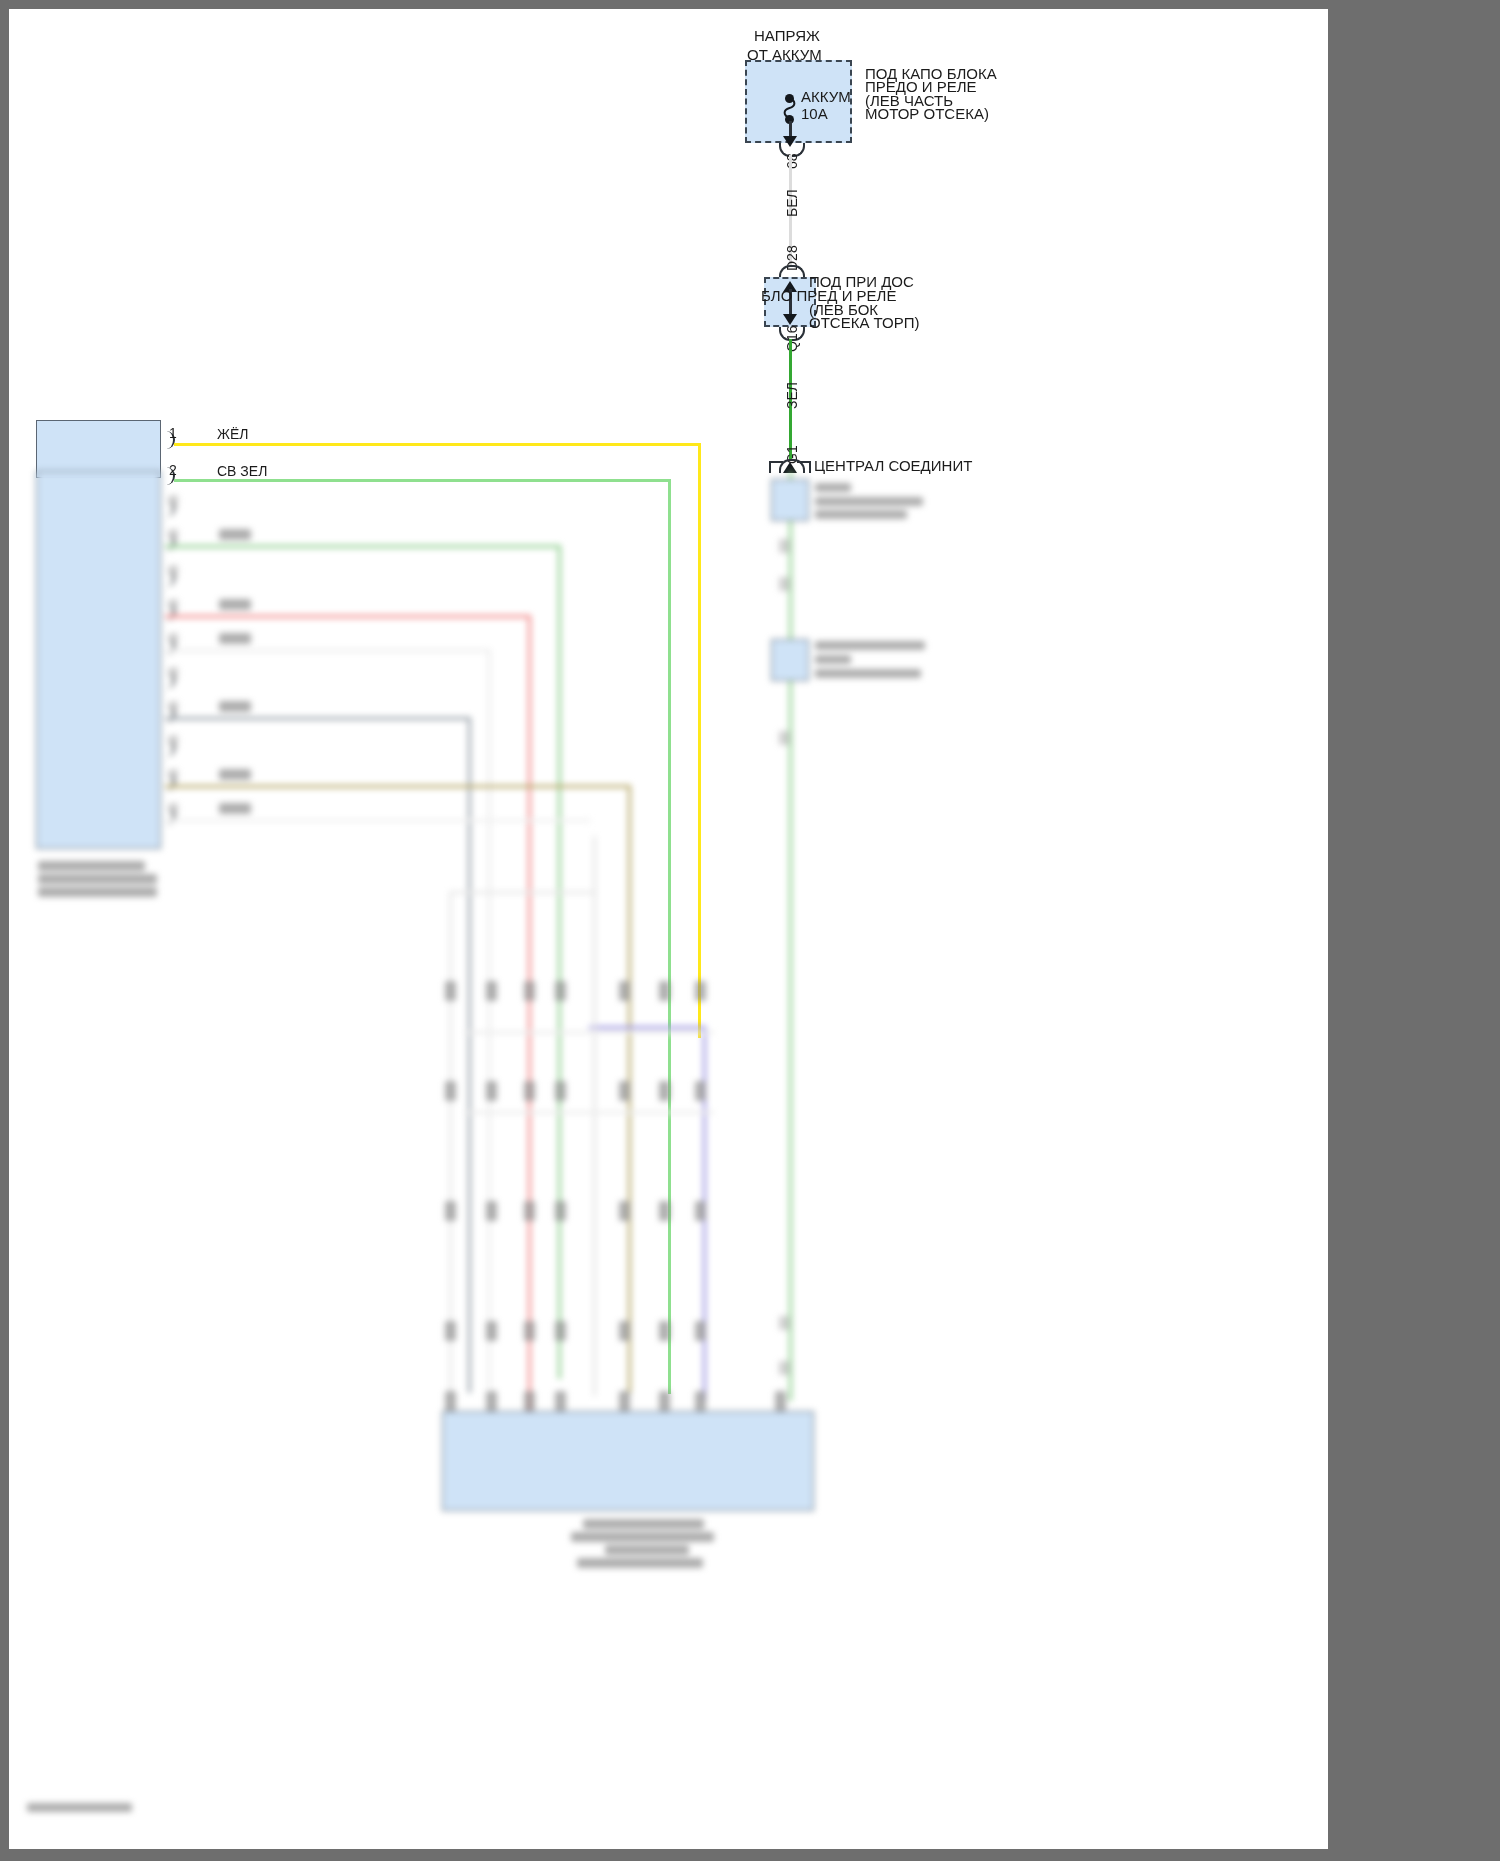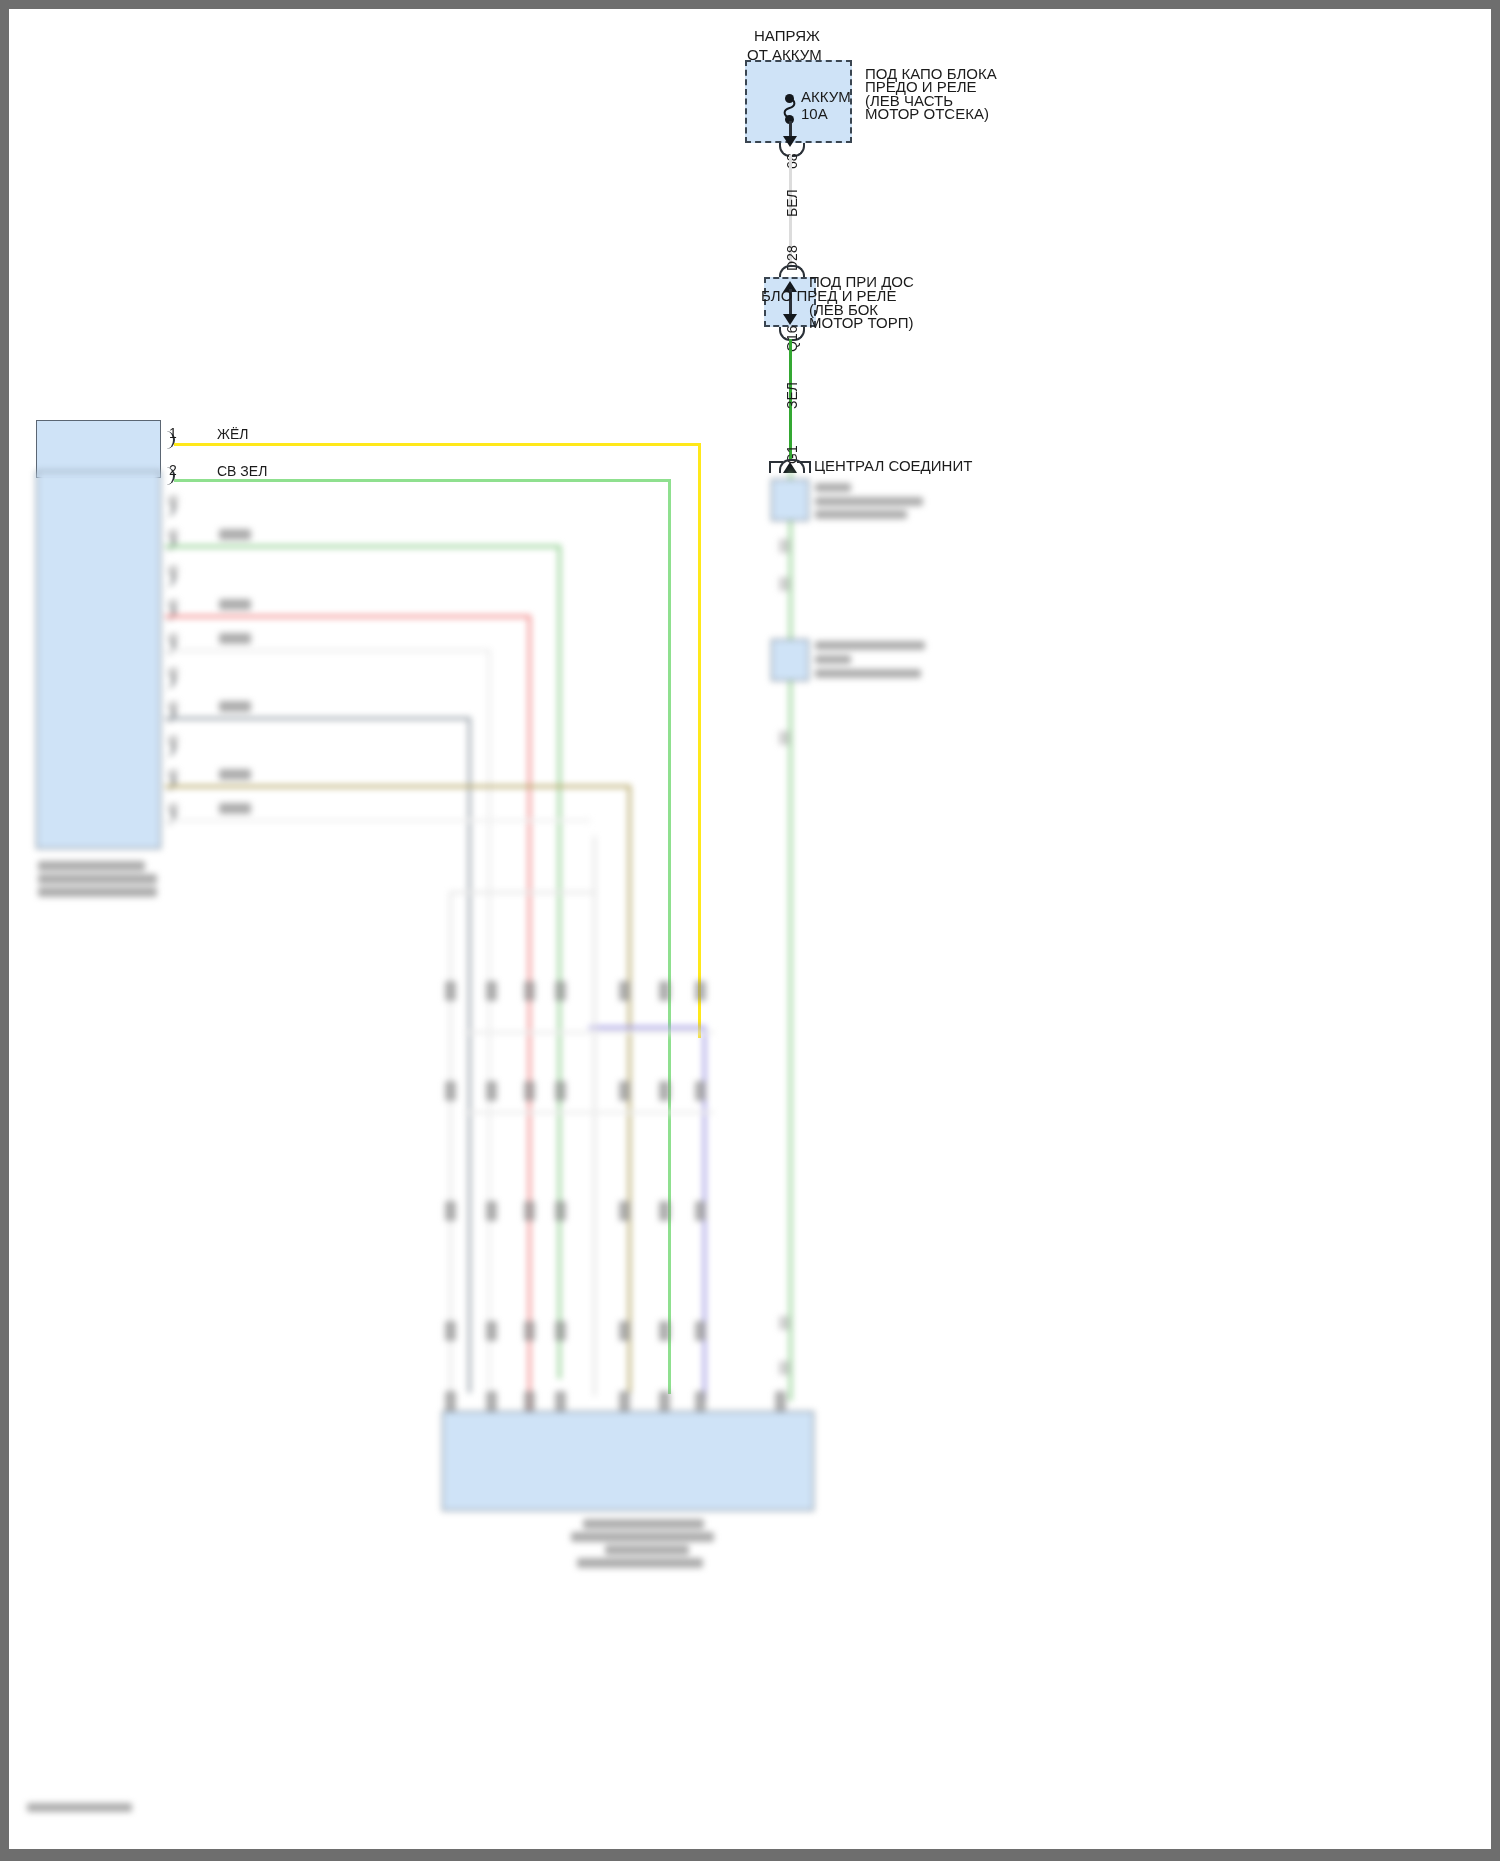--- a/index.html
+++ b/index.html
@@ -1,21 +1,21 @@
 <!DOCTYPE html>
 <html><head>
 <meta charset="utf-8">
 <title>Wiring Diagram</title>
 <style>
   html,body{margin:0;padding:0;background:#6e6e6e;}
   body{font-family:"Liberation Sans","DejaVu Sans",sans-serif;}
 
   #page{
     position:relative;
-    width:1500px;height:1861px;
+    width:1328px;height:1861px;
     background:#0ea5e9;
     overflow:hidden;
     box-sizing:border-box;
   }
   
   #frame-top{position:absolute;left:0;top:0;width:1500px;height:9px;background:#6e6e6e;}
   #frame-bottom{position:absolute;left:0;bottom:0;width:1500px;height:12px;background:#6e6e6e;}
   #frame-left{position:absolute;left:0;top:0;width:9px;height:1861px;background:#6e6e6e;}
   #frame-right{position:absolute;right:0;top:0;width:9px;height:1861px;background:#6e6e6e;}
   #sheet{position:absolute;left:9px;top:9px;width:1482px;height:1840px;background:#fff;overflow:hidden;}
@@ -106,21 +106,21 @@
     <div class="arc" style="left:770px;top:256px;"></div>
     <div class="box-dash" style="left:755px;top:268px;width:52px;height:50px;"></div>
     <div class="arrow-up" style="left:774px;top:272px;"></div>
     <div class="vline" style="left:780px;top:280px;height:28px;background:#2b3138;"></div>
     <div class="arrow-dn" style="left:774px;top:305px;"></div>
     <div class="arc-down" style="left:770px;top:318px;"></div>
 
     <div class="txt" style="left:800px;top:263px;">ПОД ПРИ ДОС</div>
     <div class="txt" style="left:752px;top:277px;">БЛО ПРЕД И РЕЛЕ</div>
     <div class="txt" style="left:800px;top:291px;">(ЛЕВ БОК</div>
-    <div class="txt" style="left:800px;top:304px;">МОТОР ТОРП)</div>
+    <div class="txt" style="left:800px;top:304px;">ОТСЕКА ТОРП)</div>
 
     <div class="vtxt" style="left:775px;top:343px;">Q16</div>
 
     <div class="vline" style="left:780px;top:330px;height:122px;background:#34a832;"></div>
     <div class="vtxt" style="left:775px;top:400px;">ЗЕЛ</div>
     <div class="vtxt" style="left:775px;top:455px;">G1</div>
 
     <div class="arc" style="left:770px;top:450px;"></div>
     <div class="arrow-up" style="left:774px;top:453px;"></div>
     <div class="thin-h" style="left:760px;top:452px;width:14px;background:#2b3138;"></div>

